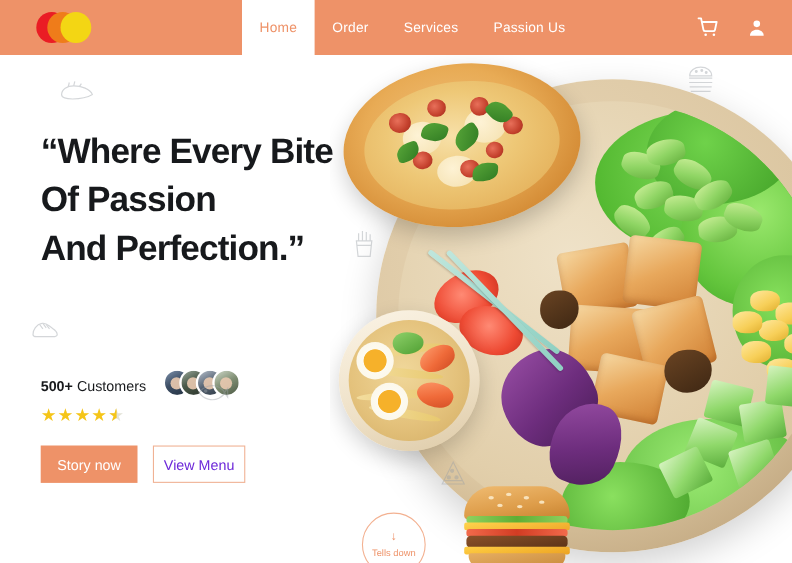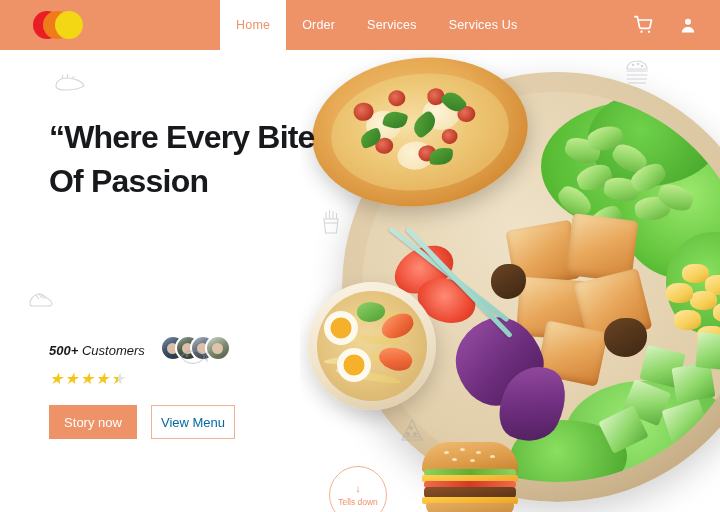--- a/index.html
+++ b/index.html
@@ -38,33 +38,33 @@
   }
   .nav-item.active { background:#ffffff; color:#ee9268; }
 
   .header-icons {
     position:absolute; right:22px; top:0; height:50px;
     display:flex; align-items:center; gap:24px;
   }
   .hicon { width:20px; height:20px; display:block; cursor:pointer; }
 
   
-  .hero-left { position:absolute; left:16px; top:50px; width:360px; height:462px; z-index:20; }
+  .hero-left { position:absolute; left:4px; top:50px; width:360px; height:462px; z-index:20; }
 
   .headline {
     position:absolute; left:33px; top:66px;
     width:300px;
     font-size:32px; line-height:1.37;
     font-weight:700; color:#17191c;
     letter-spacing:-0.8px;
   }
   .headline .ln { display:block; white-space:nowrap; }
 
   
-  .cust-row { position:absolute; left:33px; top:285px; width:300px;font-style:italic; }
+  .cust-row { position:absolute; left:33px; top:285px; width:300px; }
   .cust-line { display:flex; align-items:center; }
   .cust-text { font-size:13px; color:#17191c; font-weight:400; }
   .cust-text b { font-weight:700; }
   .avatars { position:relative; margin-left:15px; height:30px; width:74px; }
   .av {
     position:absolute; top:0; width:26px; height:26px;
     border-radius:50%; border:2px solid #ffffff;
     background-size:cover;
   }
   .av0 { left:0px;  background:linear-gradient(150deg,#7f93ad 0%,#3e4f66 45%,#22303f 100%); }
@@ -86,21 +86,21 @@
   .btn {
     display:flex; align-items:center; justify-content:center;
     font-size:13px; cursor:pointer; white-space:nowrap;
   }
   .btn-primary {
     width:88px; height:34px;
     background:#ee9268; color:#ffffff; border:none;
   }
   .btn-secondary {
     width:84px; height:34px;
-    background:#ffffff; color:#0369a1;
+    background:#ffffff; color:#6d28d9;
     border:1px solid #f0b294;
   }
 
   
   .scroll-down {
     position:absolute; left:329px; top:466px;
     width:58px; height:58px; border-radius:50%;
     border:1px solid #f3b191;
     display:flex; flex-direction:column;
     align-items:center; justify-content:center;
@@ -247,21 +247,21 @@
       <div class="nav-item active">
           <span>Home</span>
         </div>
       <div class="nav-item">
           <span>Order</span>
         </div>
       <div class="nav-item">
           <span>Services</span>
         </div>
       <div class="nav-item">
-          <span>Services Us</span>
+          <span>Passion Us</span>
         </div>
     </nav>
 
     <div class="header-icons">
       <svg class="hicon" viewBox="0 0 24 24" fill="none" stroke="#ffffff" stroke-width="2" stroke-linecap="round" stroke-linejoin="round">
         <circle cx="9" cy="20" r="1.4" fill="#ffffff" stroke="none"></circle>
         <circle cx="18" cy="20" r="1.4" fill="#ffffff" stroke="none"></circle>
         <path d="M1 2h3l2.6 12.4a2 2 0 0 0 2 1.6h8.6a2 2 0 0 0 2-1.6L21 6H5.2"></path>
       </svg>
       <svg class="hicon" viewBox="0 0 24 24">
@@ -377,20 +377,21 @@
       <span class="layer cheese-l2"></span>
       <span class="bun-bot"></span>
     </div>
   </div>
 
   <div class="hero-left">
 
     <h1 class="headline">
       <span class="ln">“Where Every Bite</span>
       <span class="ln">Of Passion</span>
+      <span class="ln">And Perfection.”</span>
     </h1>
 
     <div class="cust-row">
       <div class="cust-line">
         <div class="cust-text">
           <b>500+</b>
           <span>Customers</span>
         </div>
         <div class="avatars">
           <span class="av av0">

